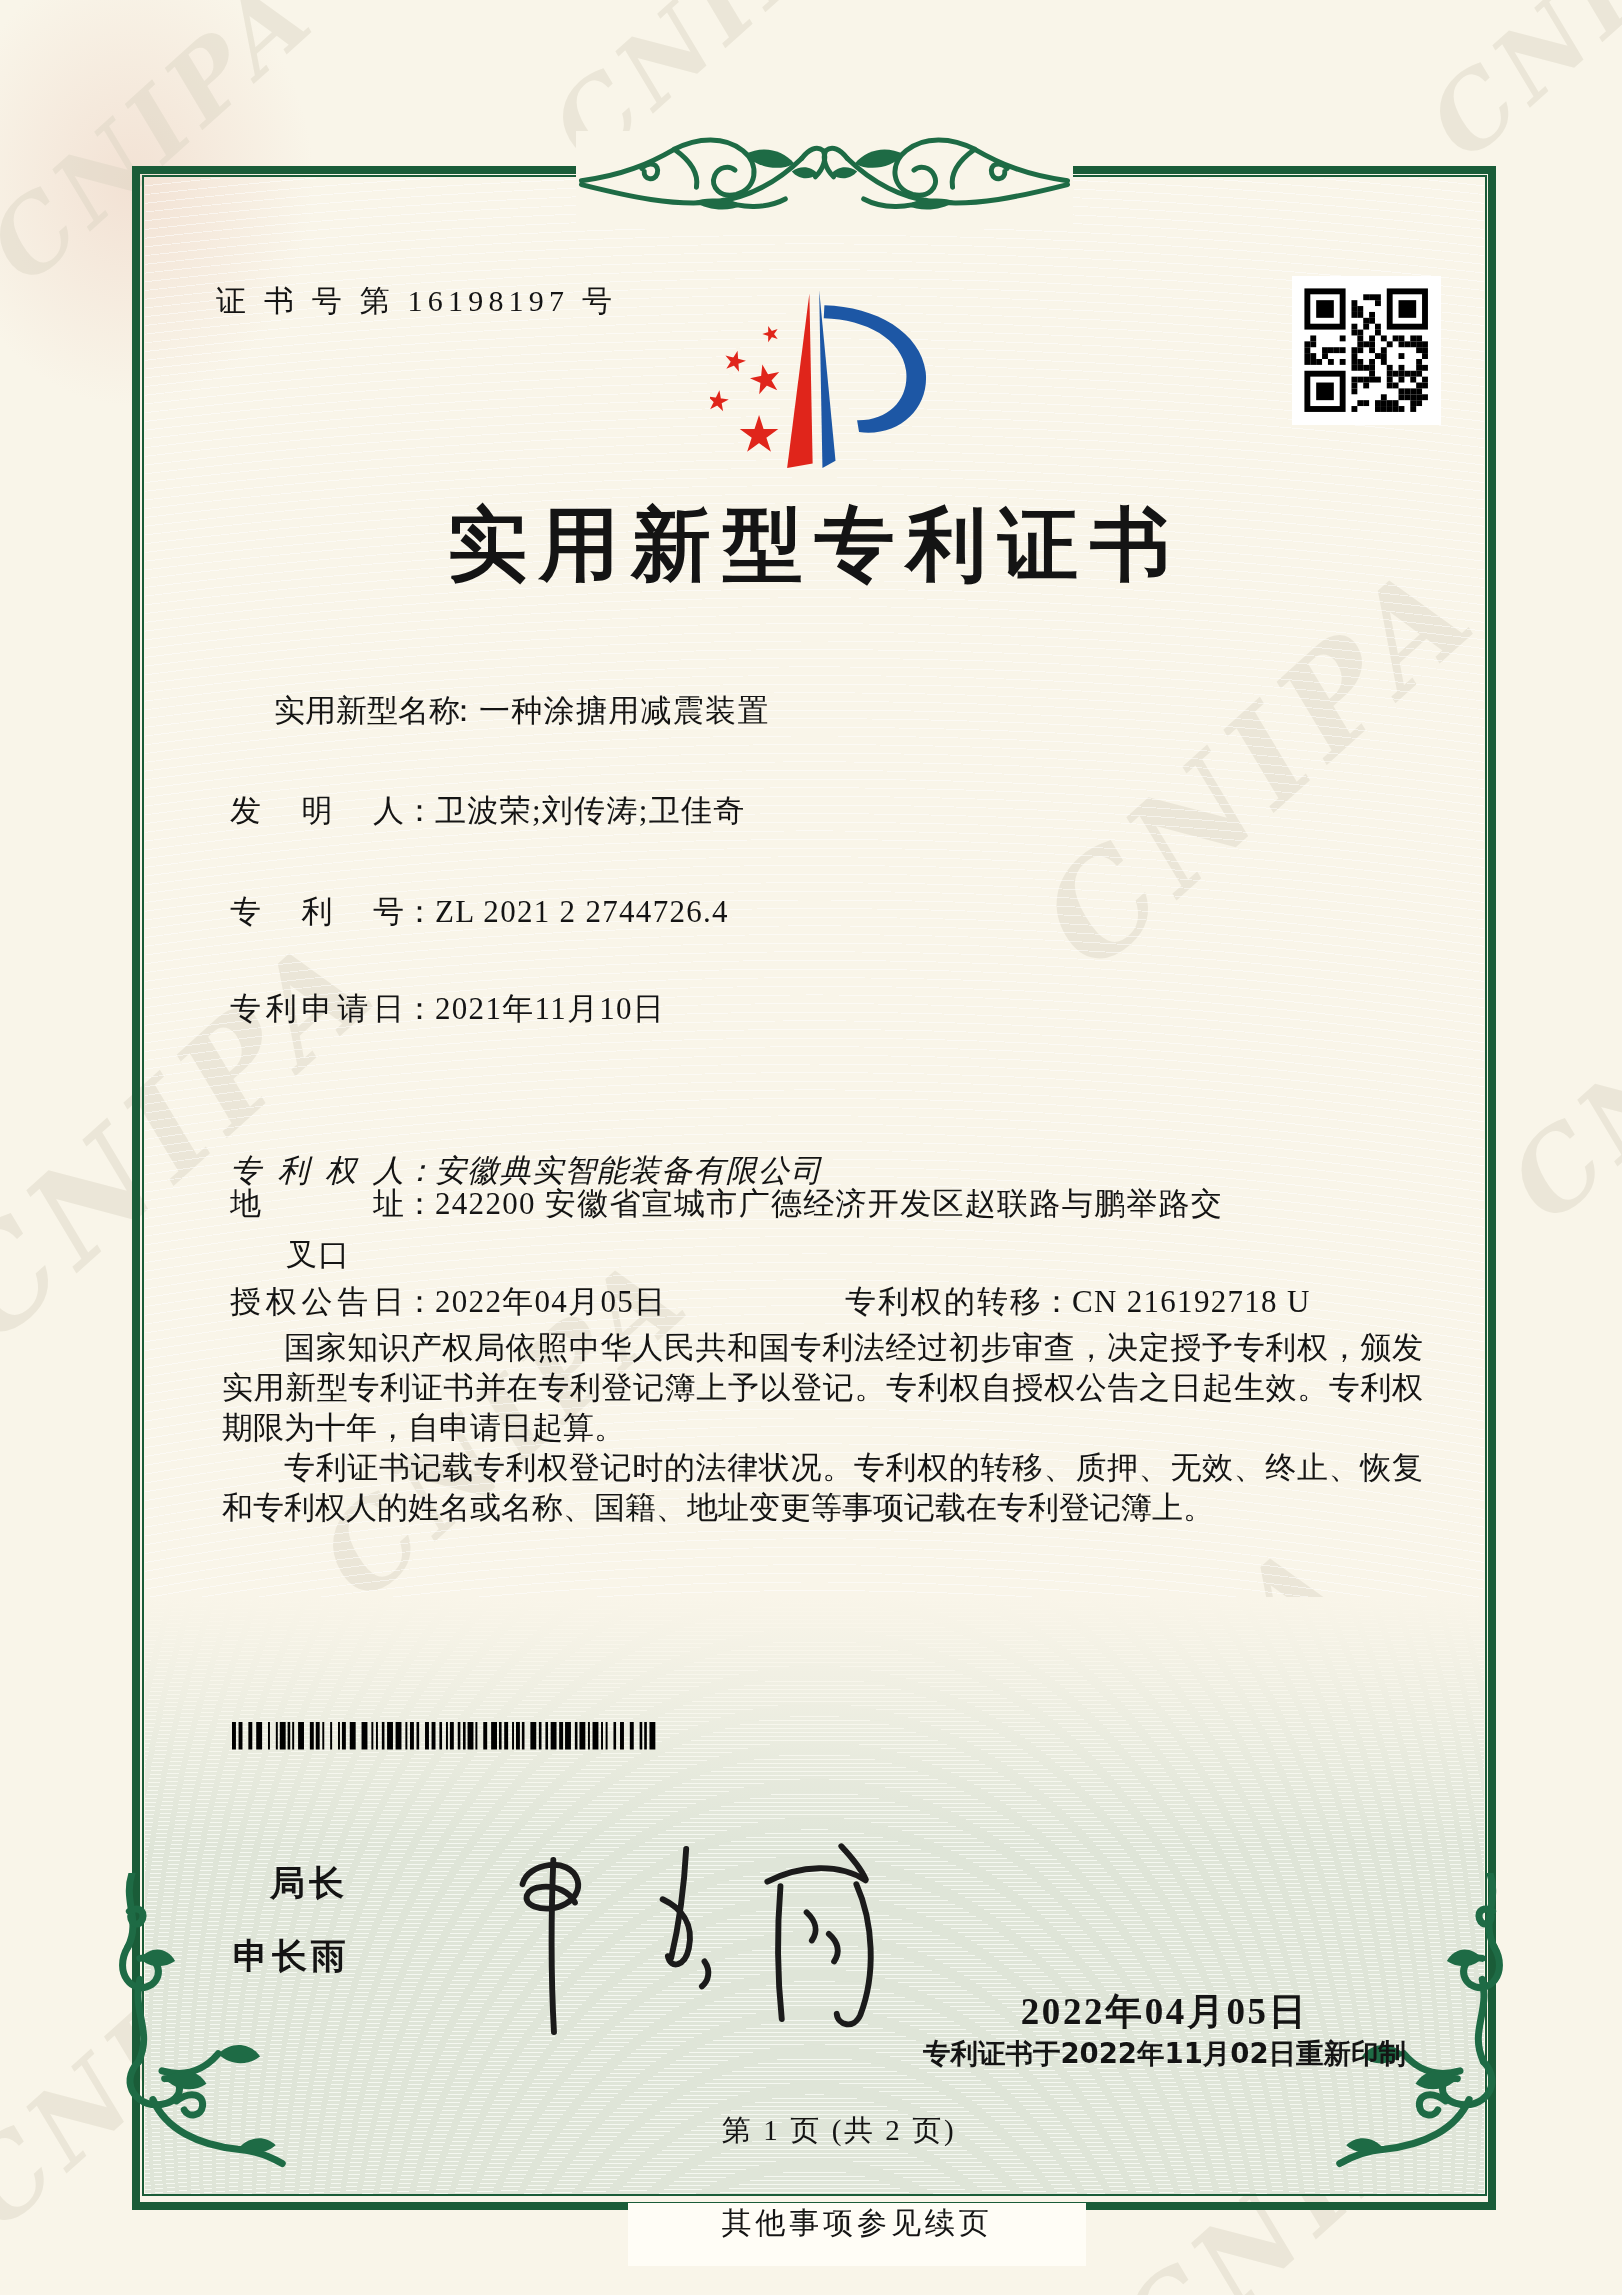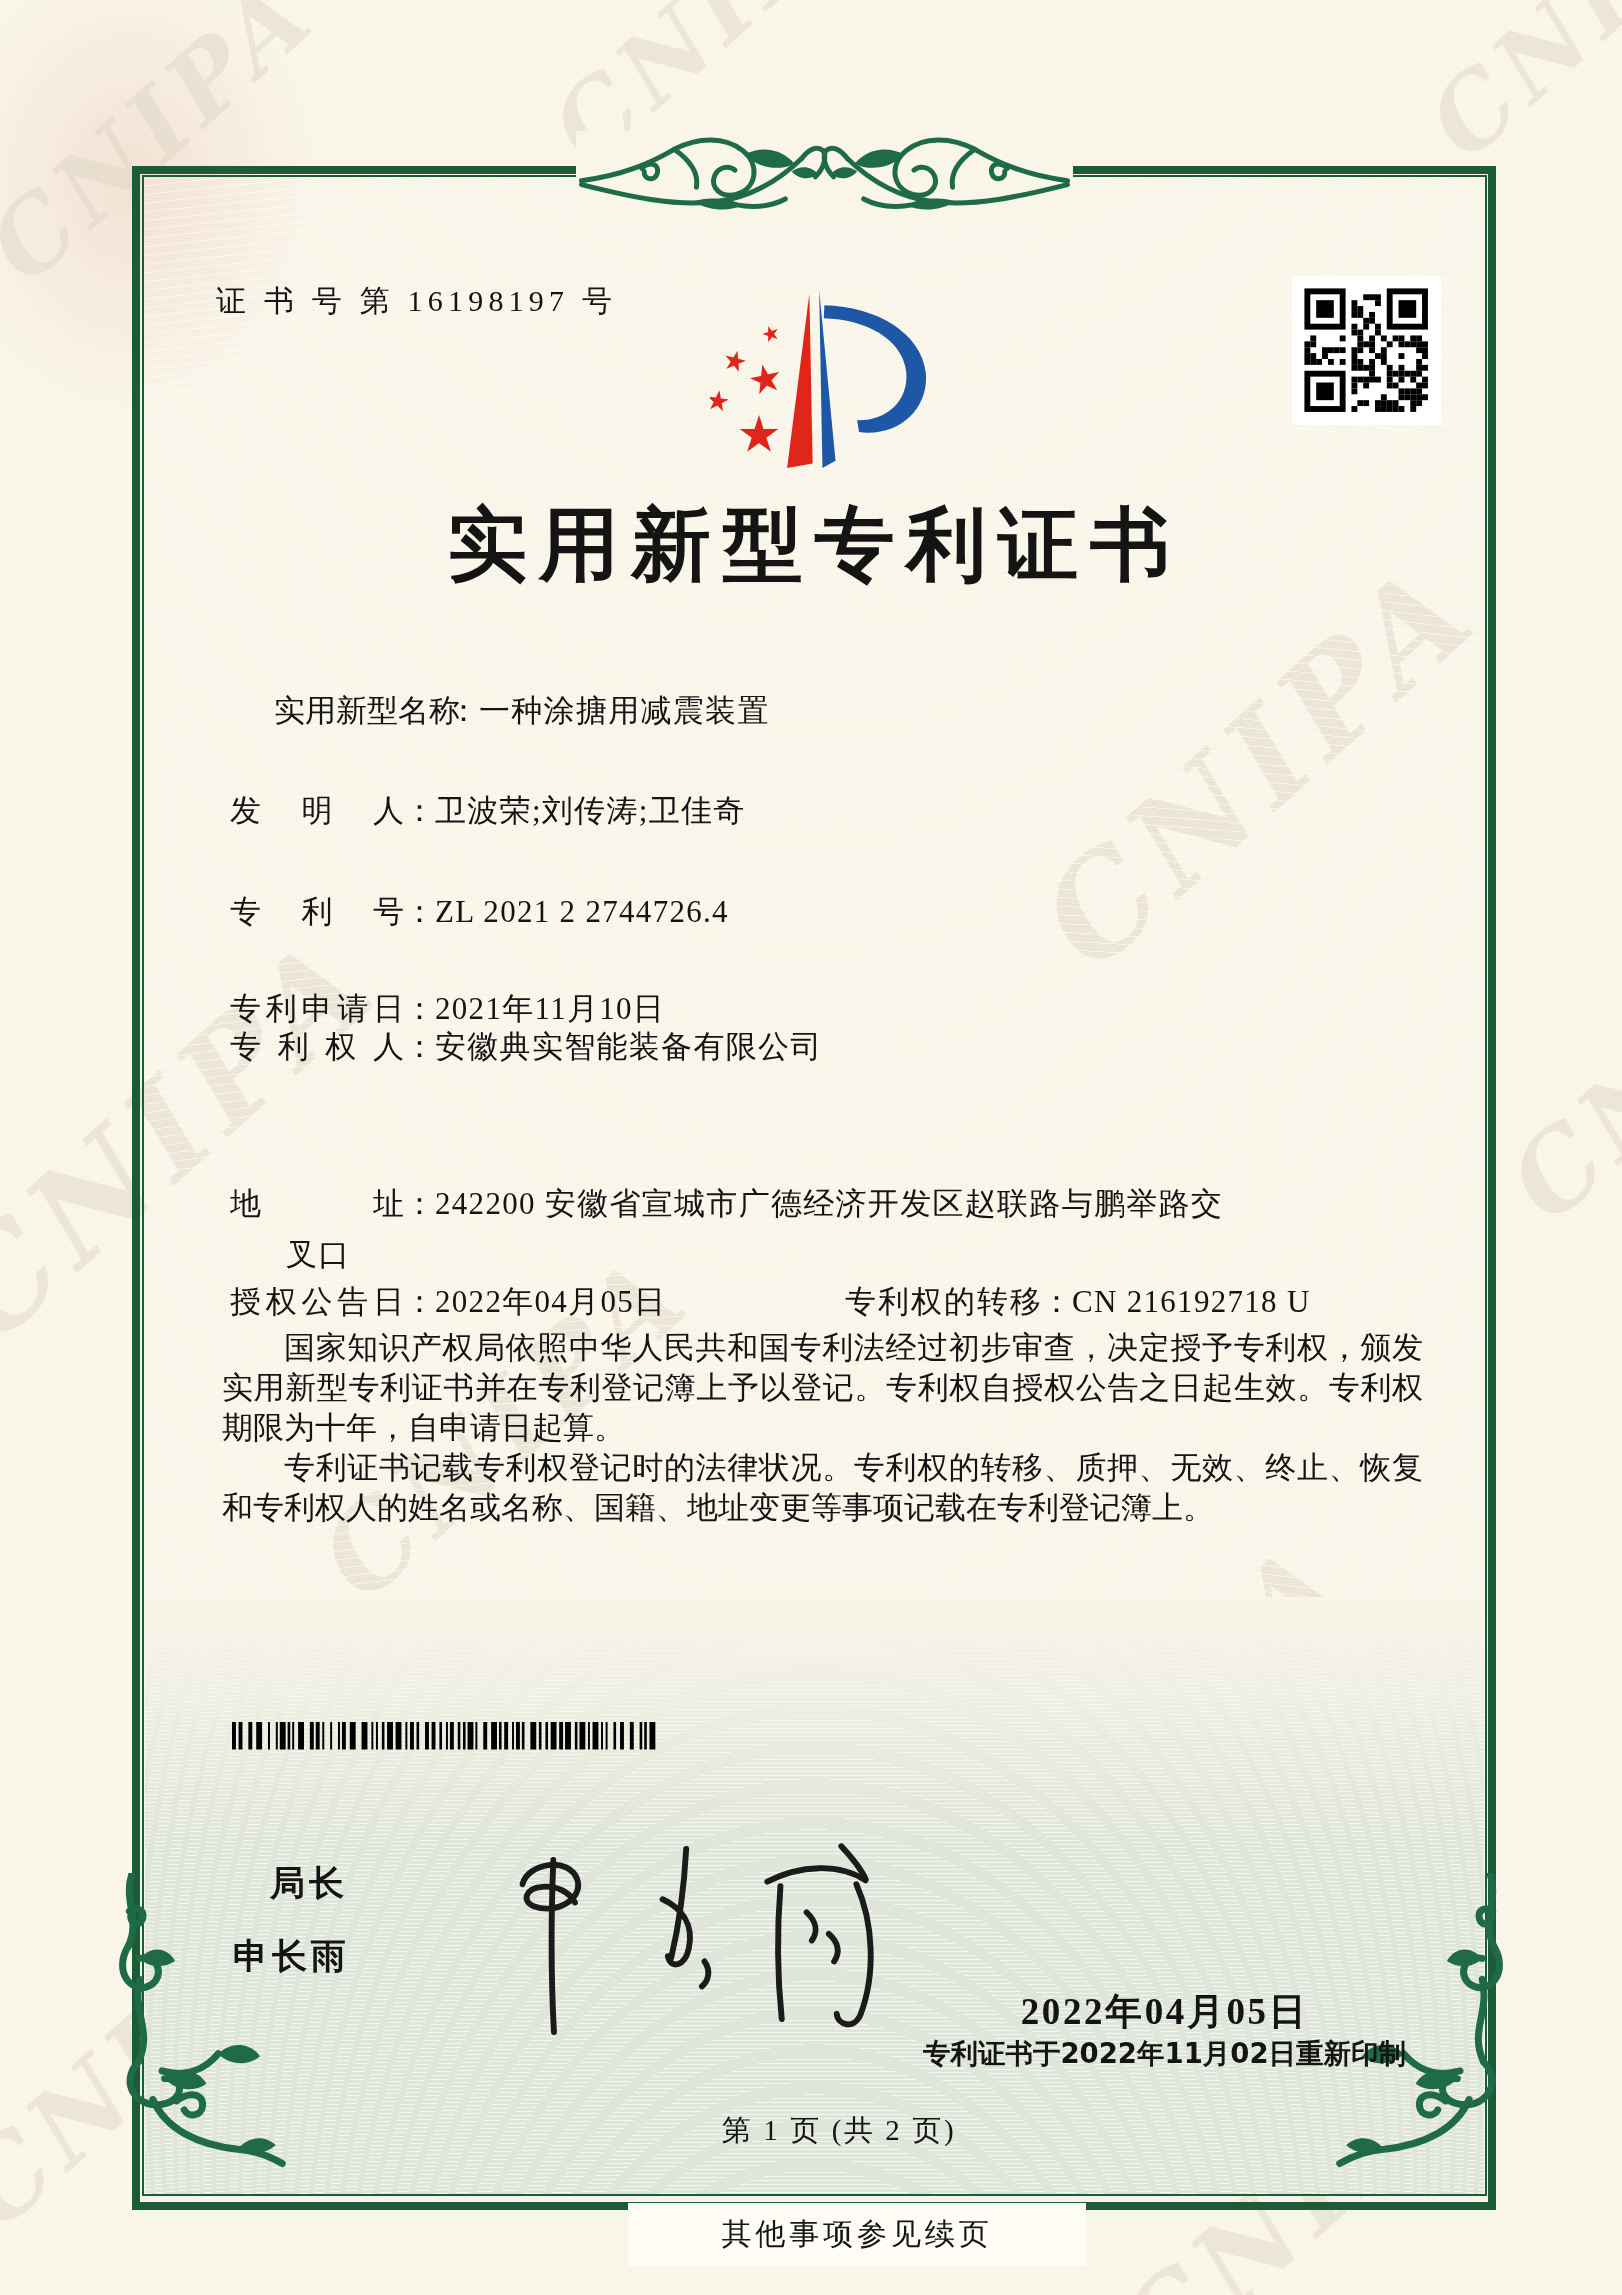--- a/index.html
+++ b/index.html
@@ -57,21 +57,21 @@
   .bodytxt p{margin:0;text-indent:2em;}
   
   .barcode{left:232px;top:1722px;width:424px;height:27.5px;}
   .signer{left:233px;font-family:"DejaVu Sans","Liberation Sans",sans-serif;font-weight:bold;font-size:35px;letter-spacing:3.9px;}
   .sig{left:478px;top:1824px;}
   .issue-date{left:916px;top:1987px;width:497px;text-align:center;font-size:37px;font-weight:600;letter-spacing:2.6px;}
   .reprint{left:916px;top:2036px;width:497px;text-align:center;font-size:27.5px;font-weight:bold;
            font-family:"DejaVu Sans","Liberation Sans",sans-serif;}
   .pageinfo{left:145px;top:2111px;width:1388px;text-align:center;font-size:29px;letter-spacing:2.6px;}
   .footer-box{left:628px;top:2203px;width:458px;height:63px;background:#fffdf6;
-              display:flex;align-items:center;justify-content:center;}
+              display:flex;align-items:flex-start;justify-content:center;}
   .footer-box span{font-size:30px;letter-spacing:3.9px;}
   .orn path{vector-effect:non-scaling-stroke;}
 </style>
 </head>
 <body>
 
 <div class="abs pink-ghost"></div>
 <div class="wm" style="left:-46px;top:72px;font-size:98px;">CNIPA</div>
 <div class="wm" style="left:517px;top:-46px;font-size:98px;">CNIPA</div>
 <div class="wm" style="left:1394px;top:-52px;font-size:98px;">CNIPA</div>
@@ -293,21 +293,21 @@
 </div>
 <div class="frow" style="top:790px;">
   <span class="lbl">发明人</span>：<span class="val">卫波荣;刘传涛;卫佳奇</span>
 </div>
 <div class="frow" style="top:891px;">
   <span class="lbl">专利号</span>：<span class="val">ZL 2021 2 2744726.4</span>
 </div>
 <div class="frow" style="top:988px;">
   <span class="lbl">专利申请日</span>：<span class="val">2021年11月10日</span>
 </div>
-<div class="frow" style="top:1026px;">
+<div class="frow" style="top:1150px;font-style:italic;">
   <span class="lbl">专利权人</span>：<span class="val">安徽典实智能装备有限公司</span>
 </div>
 <div class="frow" style="top:1183px;">
   <span class="lbl">地址</span>：<span class="addr-wrap"><span>242200 安徽省宣城市广德经济开发区赵联路与鹏举路交</span><span class="addr-l2">叉口</span></span>
 </div>
 <div class="frow" style="top:1281px;">
   <span><span class="lbl">授权公告日</span>：<span class="val">2022年04月05日</span></span>
   <span class="grant2"><span class="lbl" style="width:196px;">专利权的转移</span>：<span class="val">CN 216192718 U</span></span>
 </div>
 

